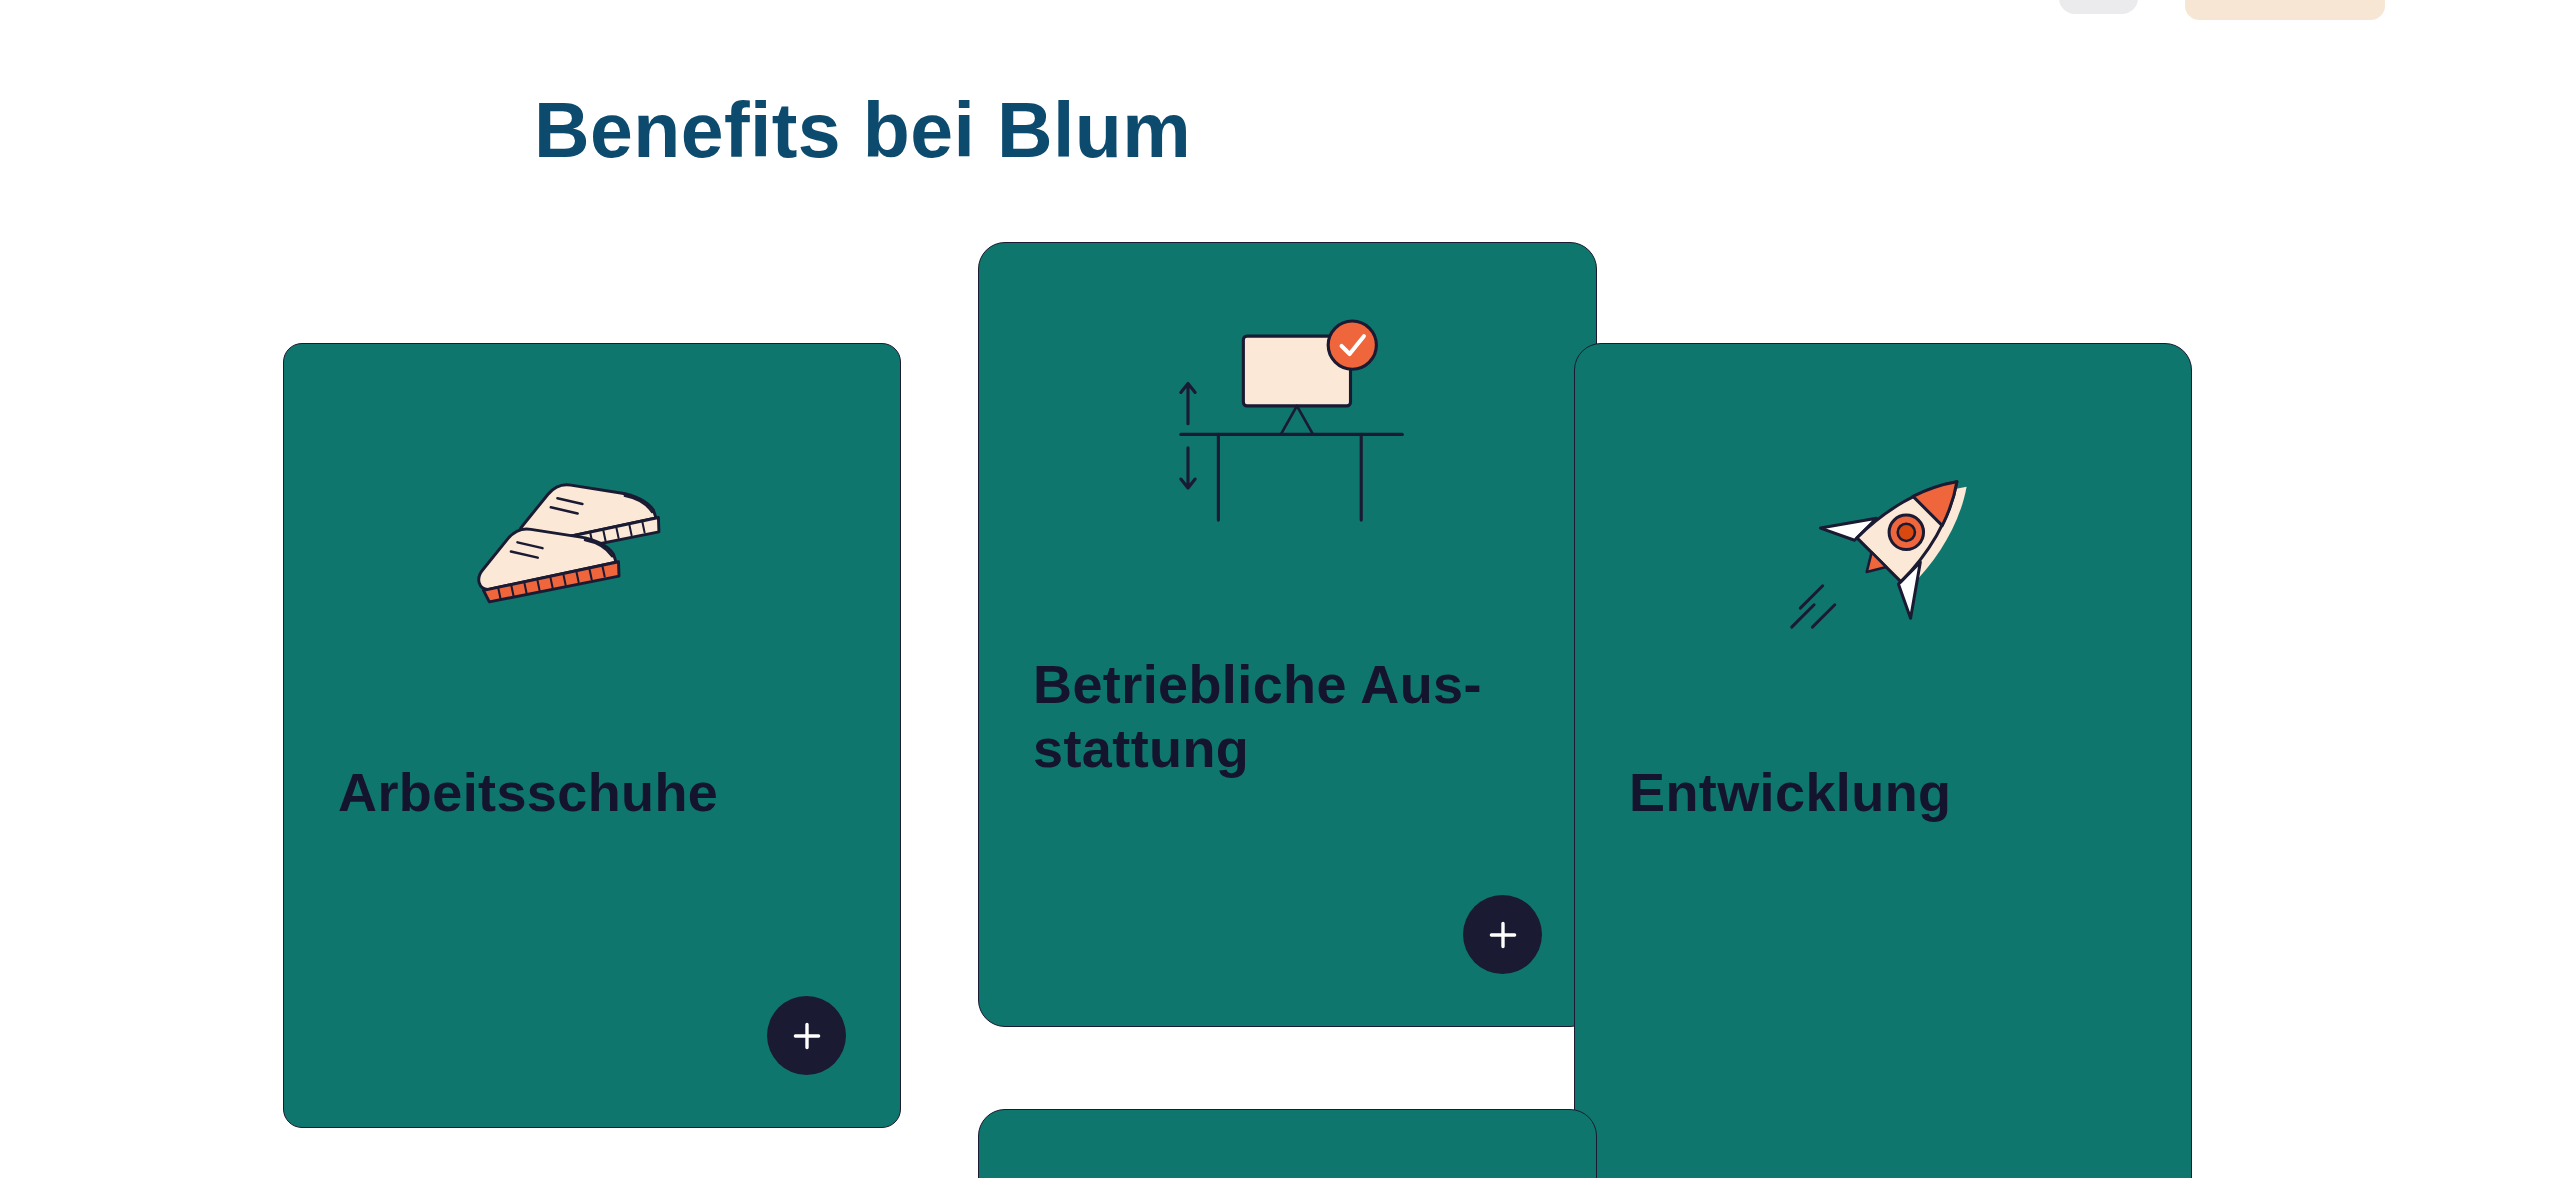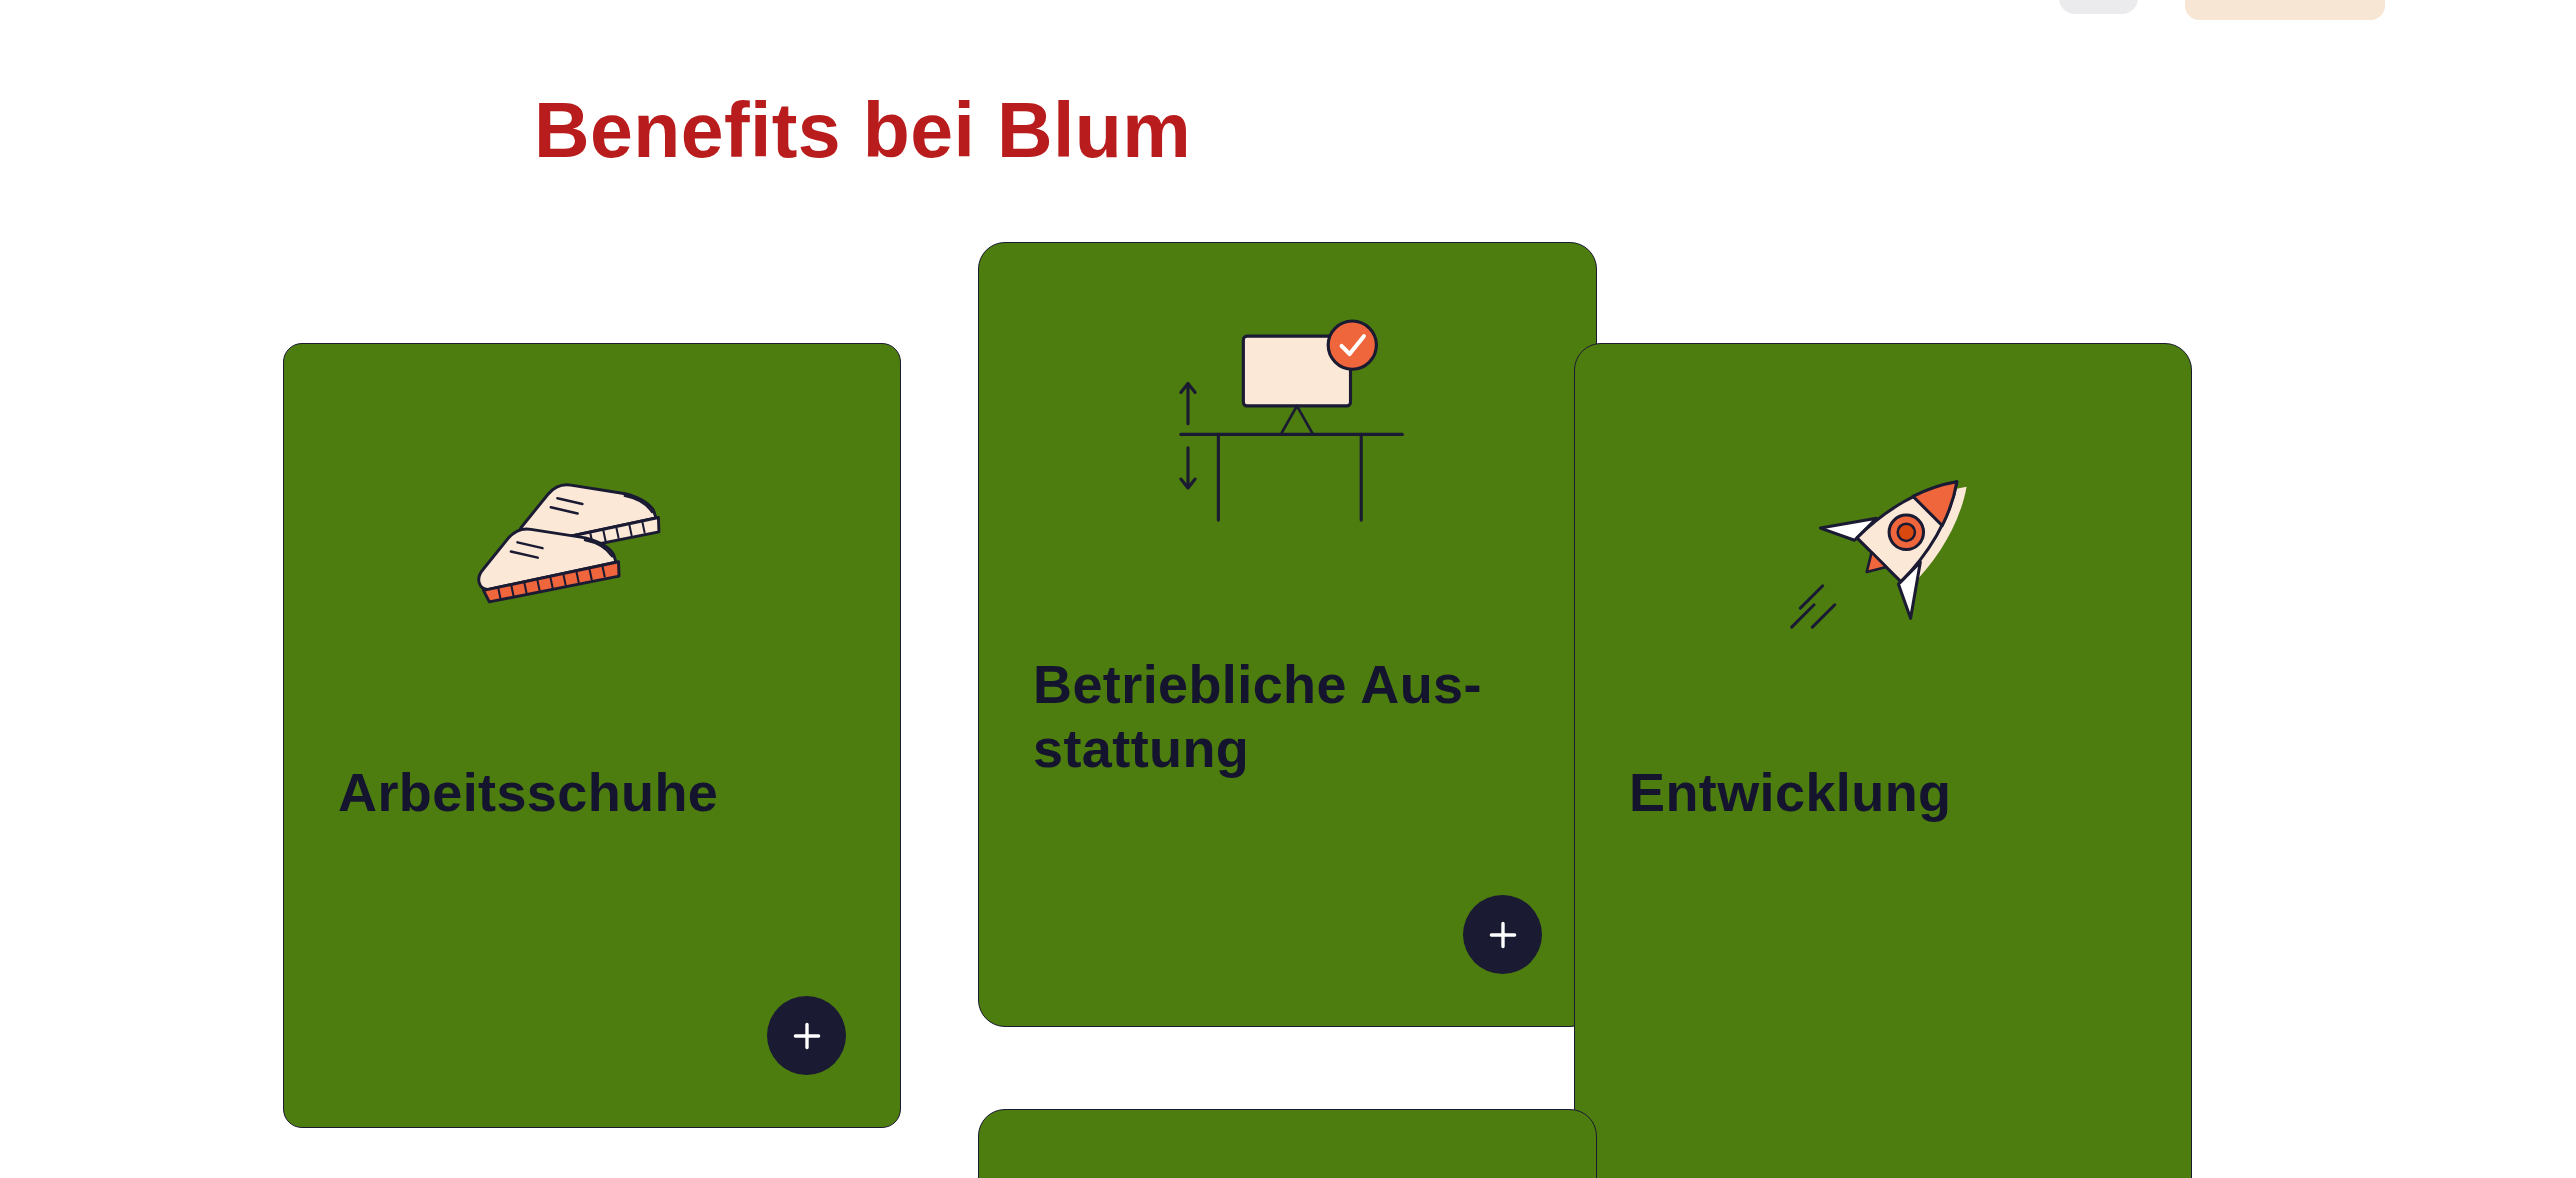--- a/index.html
+++ b/index.html
@@ -16,25 +16,25 @@
     position:absolute;left:2059px;top:-18px;width:79px;height:32px;
     background:#ebebee;border-radius:16px;border:none;cursor:pointer;
   }
   .cutoff-pill-b{
     position:absolute;left:2185px;top:-23px;width:200px;height:43px;
     background:#f7e6d4;border-radius:14.3px;border:none;cursor:pointer;
   }
   .page-heading{
     position:absolute;left:534px;top:36px;
     font-size:77px;font-weight:800;line-height:1.1;
-    color:#b91c1c;letter-spacing:0.4px;
+    color:#0c4a6e;letter-spacing:0.4px;
   }
   .benefit-card{
     position:absolute;
-    background:#4d7c0f;
+    background:#0f766e;
     border:1.8px solid #1A1A33;
     border-radius:27px;
     box-sizing:border-box;
     cursor:pointer;
     padding-left:21px;
   }
   .card-1{left:283px;top:343px;width:618px;height:785px;border-radius:19px;}
   .card-2{left:978px;top:242px;width:619px;height:785px;}
   .card-3{left:1574px;top:343px;width:618px;height:987px;}
   .card-4{left:978px;top:1109px;width:619px;height:268px;}

